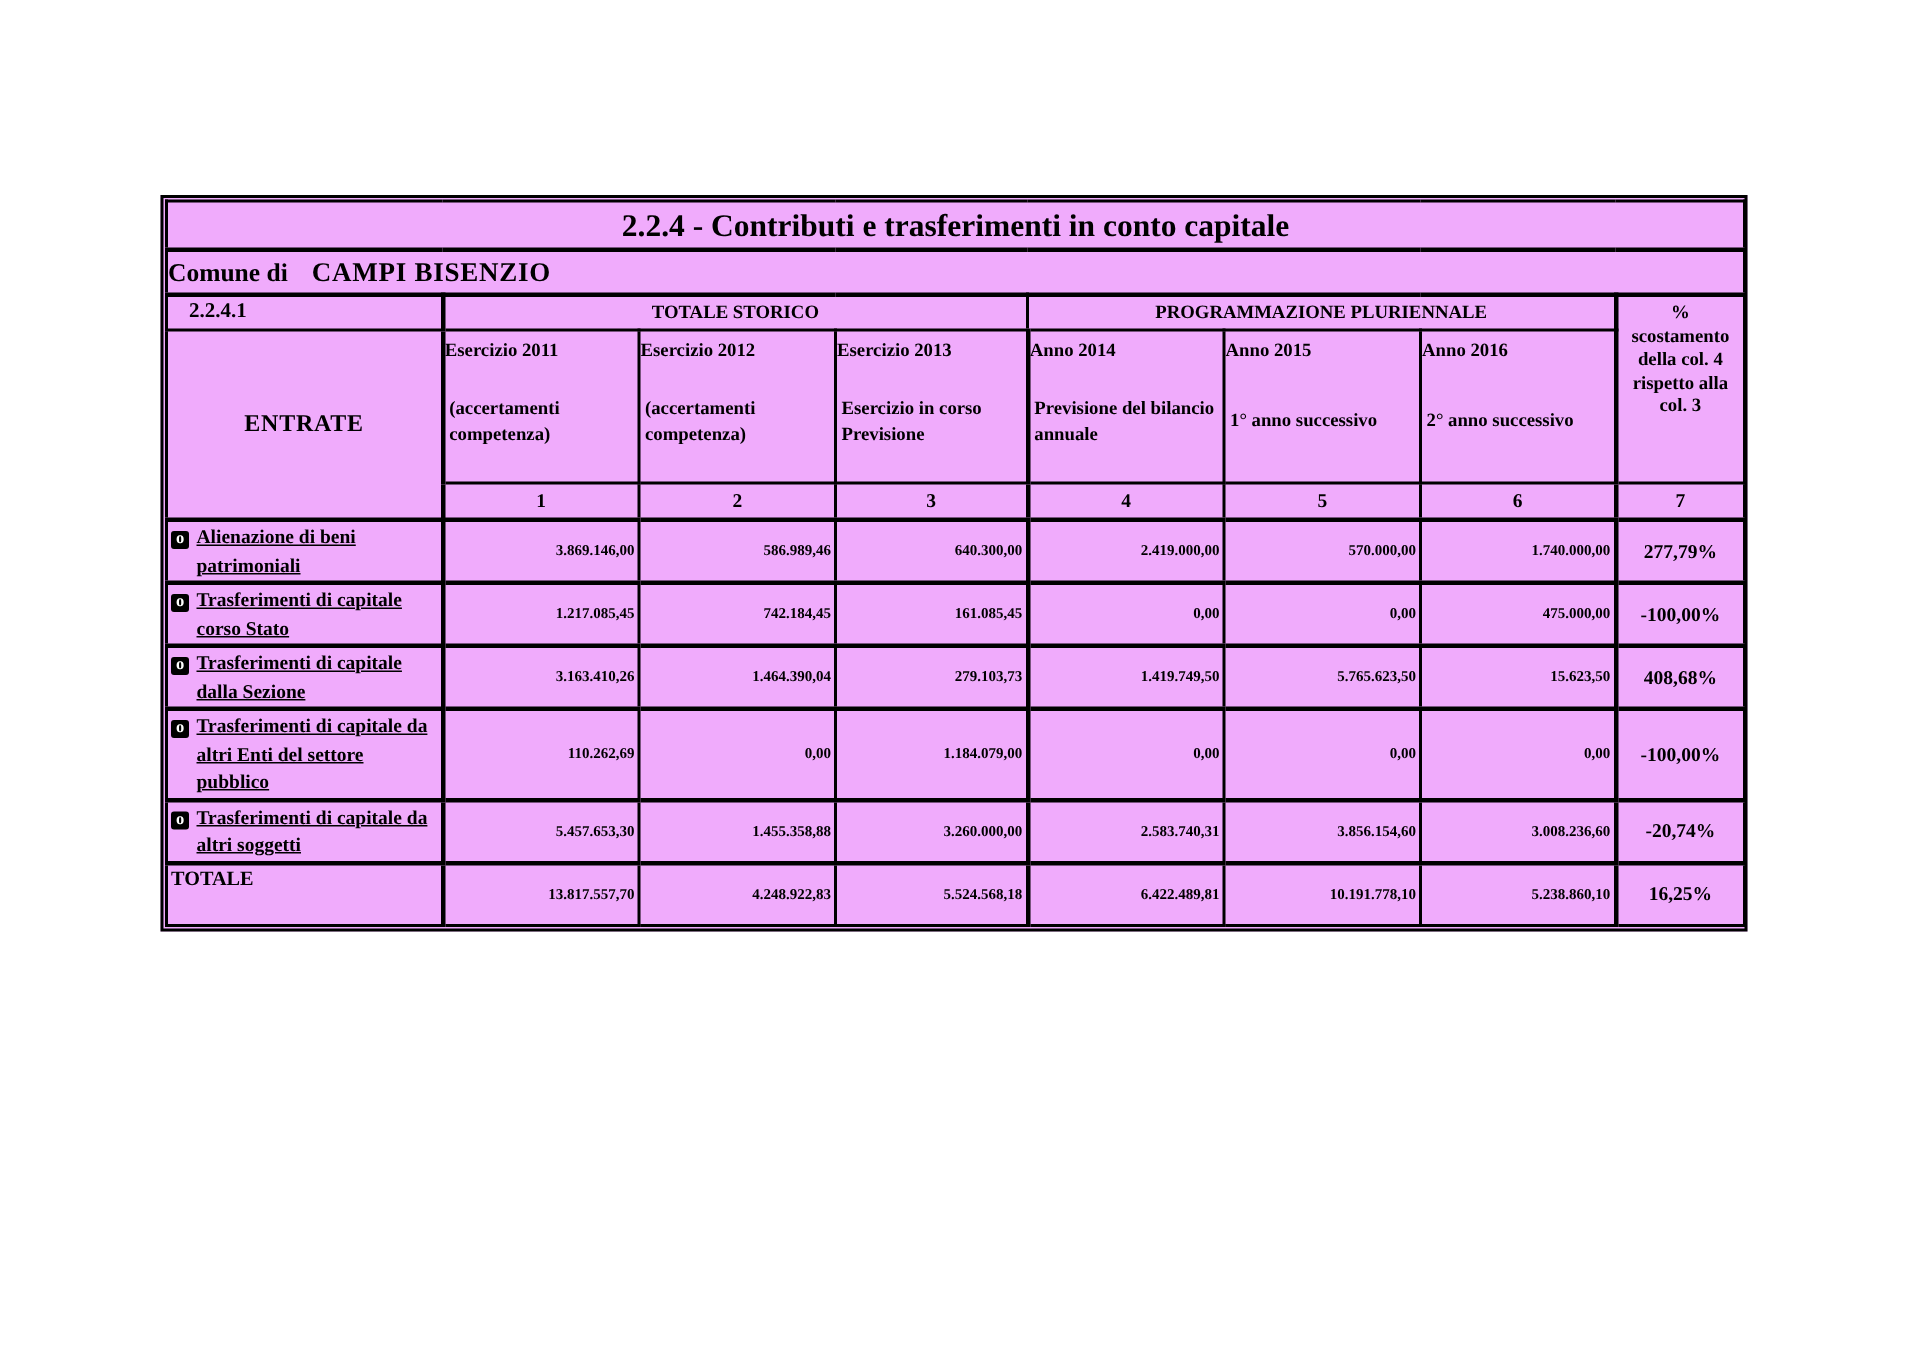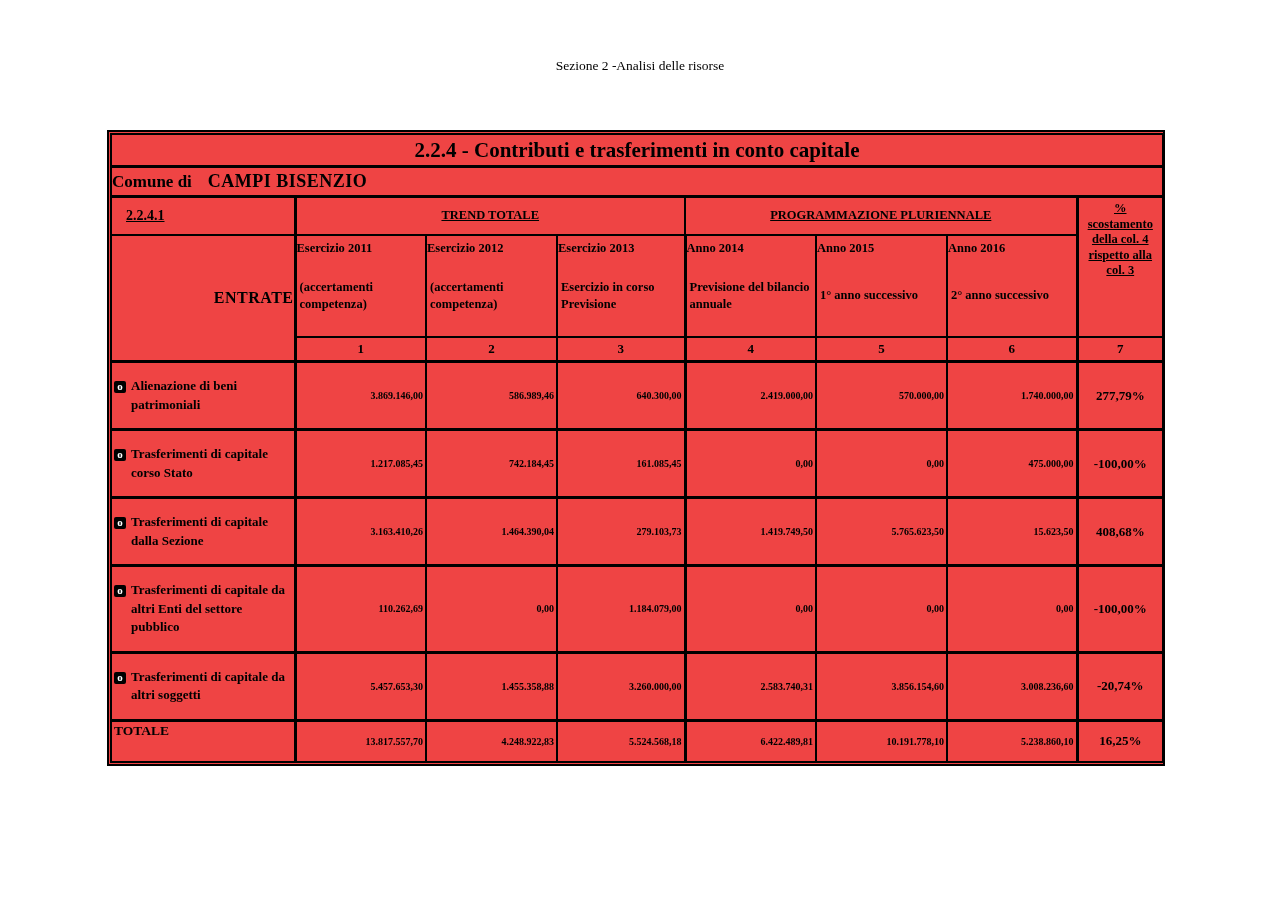--- a/index.html
+++ b/index.html
@@ -7,73 +7,72 @@
     width:1280px;height:905px;background:#ffffff;position:relative;
     font-family:"Liberation Serif", serif;color:#000;
     -webkit-font-smoothing:antialiased;
   }
   .page-header{
     position:absolute;top:57px;left:0;width:100%;
     text-align:center;font-size:13.5px;line-height:17.5px;
   }
   .table-wrap{
     position:absolute;left:107px;top:130px;width:1052px;
-    border:2px solid #000;padding:1px;background:#ef4444;
+    border:2px solid #000;padding:1px;background:#f0abfc;
   }
   table{border-collapse:collapse;table-layout:fixed;width:100%;}
   td{border:2px solid #000;padding:0;vertical-align:middle;overflow:hidden;}
 
   .title-cell{
     height:30px;text-align:center;font-weight:bold;font-size:21px;
     border-bottom:3px solid #000;
   }
   .comune-cell{height:27px;border-bottom:3px solid #000;}
   .comune-label{font-size:17px;font-weight:bold;}
   .comune-value{font-size:18px;font-weight:bold;margin-left:16px;letter-spacing:.5px;}
 
-  .code-row{height:38px;text-decoration:underline;}
+  .code-row{height:23px;}
   .code-cell{font-weight:bold;font-size:14px;padding-left:14px;}
   .group-cell{text-align:center;font-weight:bold;font-size:12.5px;}
 
   .pct-head{
     text-align:center;font-weight:bold;font-size:12.5px;vertical-align:top;
     padding-top:3px;line-height:15.5px;
   }
   .thickL{border-left:3px solid #000;}
 
   .hdr-row{height:82px;}
-  .entrate-cell{text-align:right;font-weight:bold;font-size:16px;letter-spacing:.5px;}
+  .entrate-cell{text-align:center;font-weight:bold;font-size:16px;letter-spacing:.5px;}
   .hcell{vertical-align:top;}
   .hcell-inner{display:flex;flex-direction:column;height:100px;
     font-weight:bold;font-size:12.5px;}
   .ht{padding-top:5px;}
   .hs{margin:auto 0;line-height:16.5px;padding:0 3px;}
 
   .num-row{height:25px;}
   .num-row td{text-align:center;font-weight:bold;font-size:13px;border-bottom:3px solid #000;}
 
   .data-row td{border-top:3px solid #000;}
   .r38{height:38px;} .r40{height:40px;} .r55{height:55px;} .r42{height:42px;}
 
-  .lbl{vertical-align:top;padding:14px 2px;font-weight:bold;font-size:13px;line-height:18.5px;}
+  .lbl{vertical-align:top;padding:1px 2px;font-weight:bold;font-size:13px;line-height:18.5px;text-decoration:underline;}
   .lbl-inner{padding-left:17px;text-indent:-17px;}
   .bullet{
     display:inline-block;width:12px;height:12px;background:#000;color:#fff;
     font-size:11px;line-height:11px;text-align:center;border-radius:2px;
     margin-right:5px;font-weight:bold;text-indent:0;vertical-align:0px;
   }
   .num{text-align:right;padding-right:2px;font-weight:bold;font-size:10px;}
   .pct{text-align:center;font-weight:bold;font-size:13px;}
   .total-lbl{vertical-align:top;padding:1px 2px;font-weight:bold;font-size:13.5px;}
 </style>
 </head>
 <body>
 
 <div class="page-header">
-  <div>Sezione 2 -Analisi delle risorse</div>
 </div>
 
 <div class="table-wrap">
 <table>
   <colgroup>
     <col style="width:184px">
         <col style="width:131px">
         <col style="width:131px">
         <col style="width:128px">
     <col style="width:131px">
@@ -88,21 +87,21 @@
   </tr>
 
   <tr>
     <td class="comune-cell" colspan="8">
       <span class="comune-label">Comune di</span><span class="comune-value">CAMPI BISENZIO</span>
     </td>
   </tr>
 
   <tr class="code-row">
     <td class="code-cell">2.2.4.1</td>
-    <td class="group-cell thickL" colspan="3">TREND TOTALE</td>
+    <td class="group-cell thickL" colspan="3">TOTALE STORICO</td>
     <td class="group-cell" colspan="3">PROGRAMMAZIONE PLURIENNALE</td>
     <td class="pct-head thickL" rowspan="2">
       <div>%</div>
       <div>scostamento</div>
       <div>della col. 4</div>
       <div>rispetto alla</div>
       <div>col. 3</div>
     </td>
   </tr>
 

